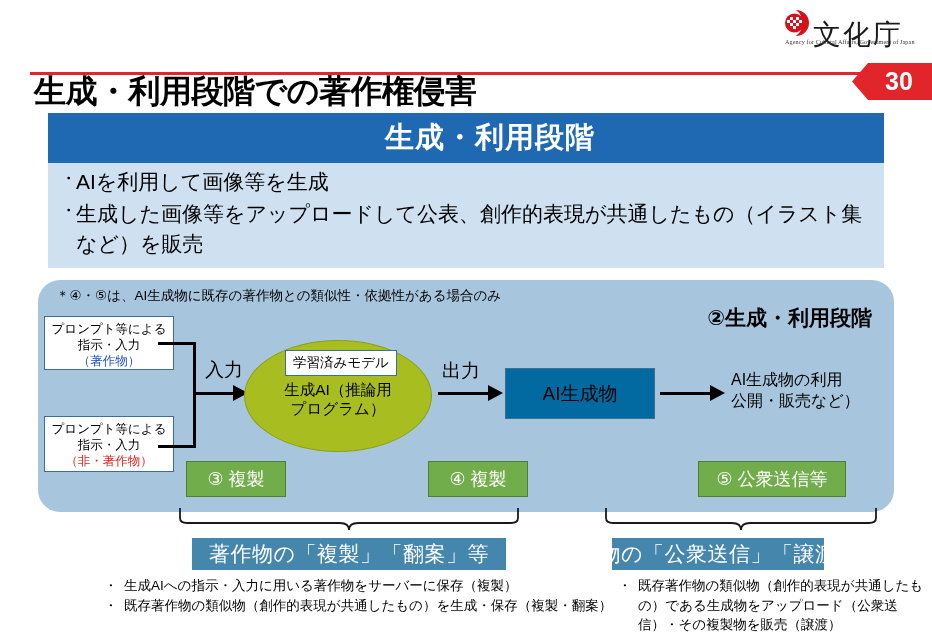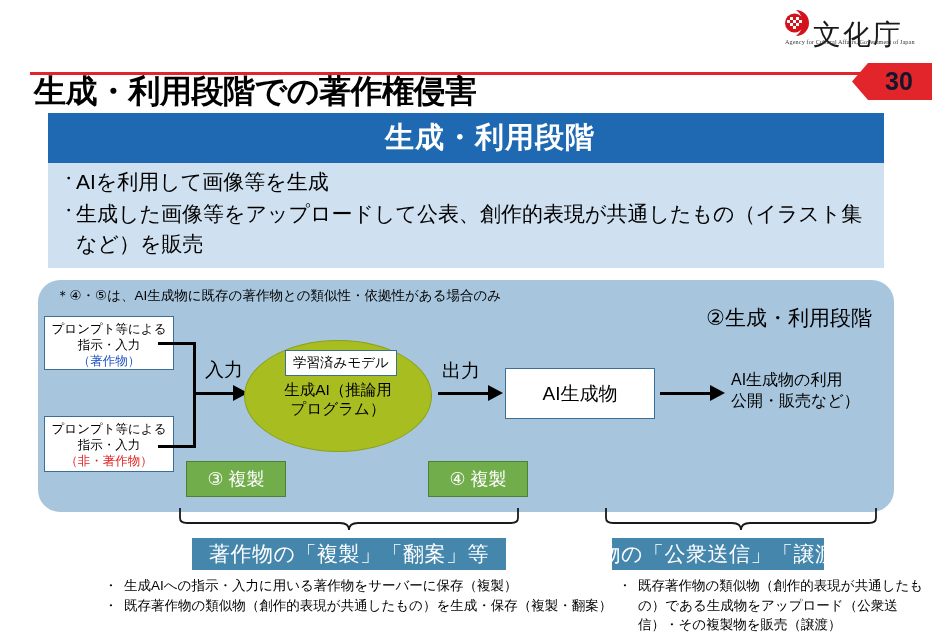--- a/index.html
+++ b/index.html
@@ -37,21 +37,21 @@
     background: #e2242b;
   }
   #page-badge {
     position: absolute;
     left: 852px;
     top: 63px;
     width: 80px;
     height: 37px;
     background: #e2242b;
     clip-path: polygon(16px 0, 100% 0, 100% 100%, 16px 100%, 0 50%);
-    color: #0f172a;
+    color: #ffffff;
     font-size: 25px;
     font-weight: bold;
     display: flex;
     align-items: center;
     justify-content: center;
     padding-left: 14px;
     box-sizing: border-box;
   }
 
   
@@ -153,21 +153,21 @@
     top: 7px;
     font-size: 13.5px;
     color: #000;
     white-space: nowrap;
   }
   #diagram-stage-label {
     position: absolute;
     right: 22px;
     top: 24px;
     font-size: 21px;
-    font-weight: normal;
+    font-weight: bold;
     white-space: nowrap;
   }
 
   .prompt-box {
     position: absolute;
     background: #ffffff;
     border: 1.5px solid #3b6f95;
     box-sizing: border-box;
     text-align: center;
     font-size: 12.5px;
@@ -279,21 +279,21 @@
     font-size: 19px;
     font-weight: 500;
   }
 
   #ai-output-box {
     position: absolute;
     left: 467px;
     top: 88px;
     width: 150px;
     height: 51px;
-    background: #ffffff;
+    background: #0369a1;
     border: 1.5px solid #3b6f95;
     box-sizing: border-box;
     display: flex;
     align-items: center;
     justify-content: center;
     font-size: 19px;
   }
 
   #arrow-use-line {
     position: absolute;
@@ -461,20 +461,21 @@
 
   <div id="arrow-use-line"></div>
   <div id="arrow-use-head"></div>
   <div id="use-text">
     <div>AI生成物の利用</div>
     <div>公開・販売など）</div>
   </div>
 
   <div class="act-box" id="act-box-3">③ 複製</div>
   <div class="act-box" id="act-box-4">④ 複製</div>
+  <div class="act-box" id="act-box-5">⑤ 公衆送信等</div>
 </div>
 
 <svg class="brace" id="brace-left" viewBox="0 0 342 22" preserveAspectRatio="none" xmlns="http://www.w3.org/2000/svg">
   <path d="M2,0 L2,10 Q2,15 9,15 L162,15 Q171,15 171,22 Q171,15 180,15 L333,15 Q340,15 340,10 L340,0" fill="none" stroke="#1a1a1a" stroke-width="1.8"></path>
 </svg>
 <svg class="brace" id="brace-right" viewBox="0 0 274 22" preserveAspectRatio="none" xmlns="http://www.w3.org/2000/svg">
   <path d="M2,0 L2,10 Q2,15 9,15 L128,15 Q137,15 137,22 Q137,15 146,15 L265,15 Q272,15 272,10 L272,0" fill="none" stroke="#1a1a1a" stroke-width="1.8"></path>
 </svg>
 
 <div class="conclusion-label" id="conclusion-left">著作物の「複製」「翻案」等</div>

